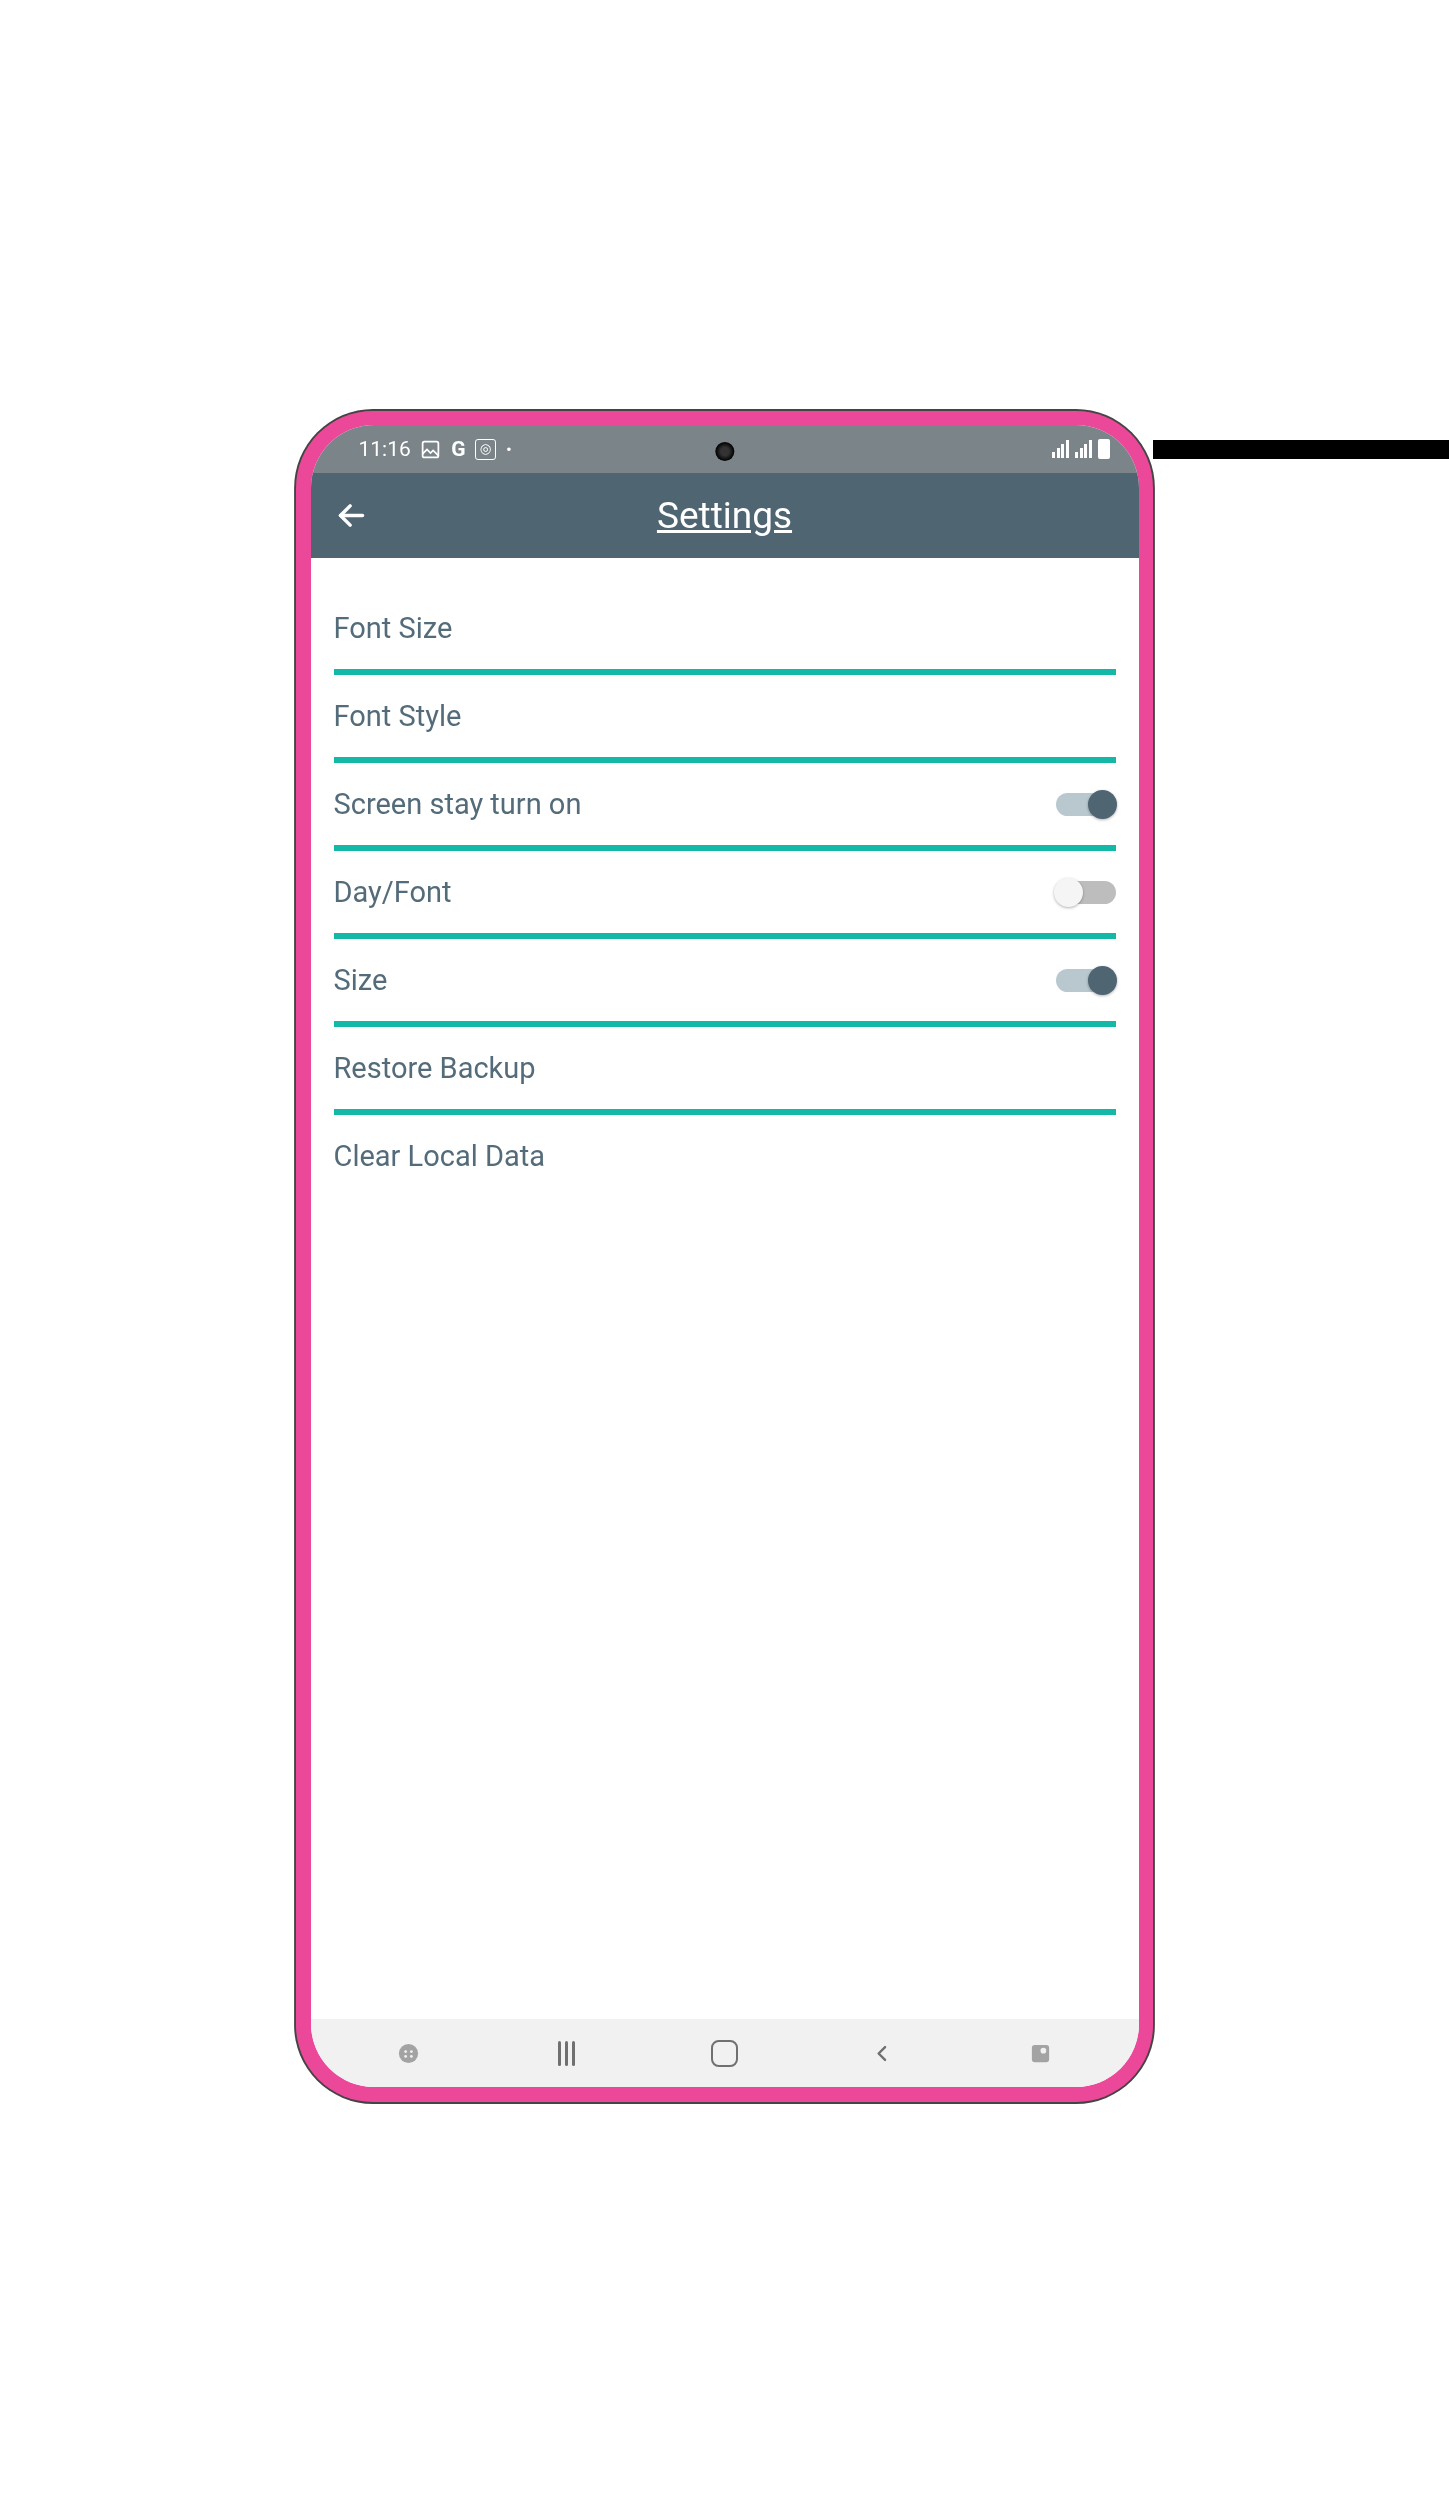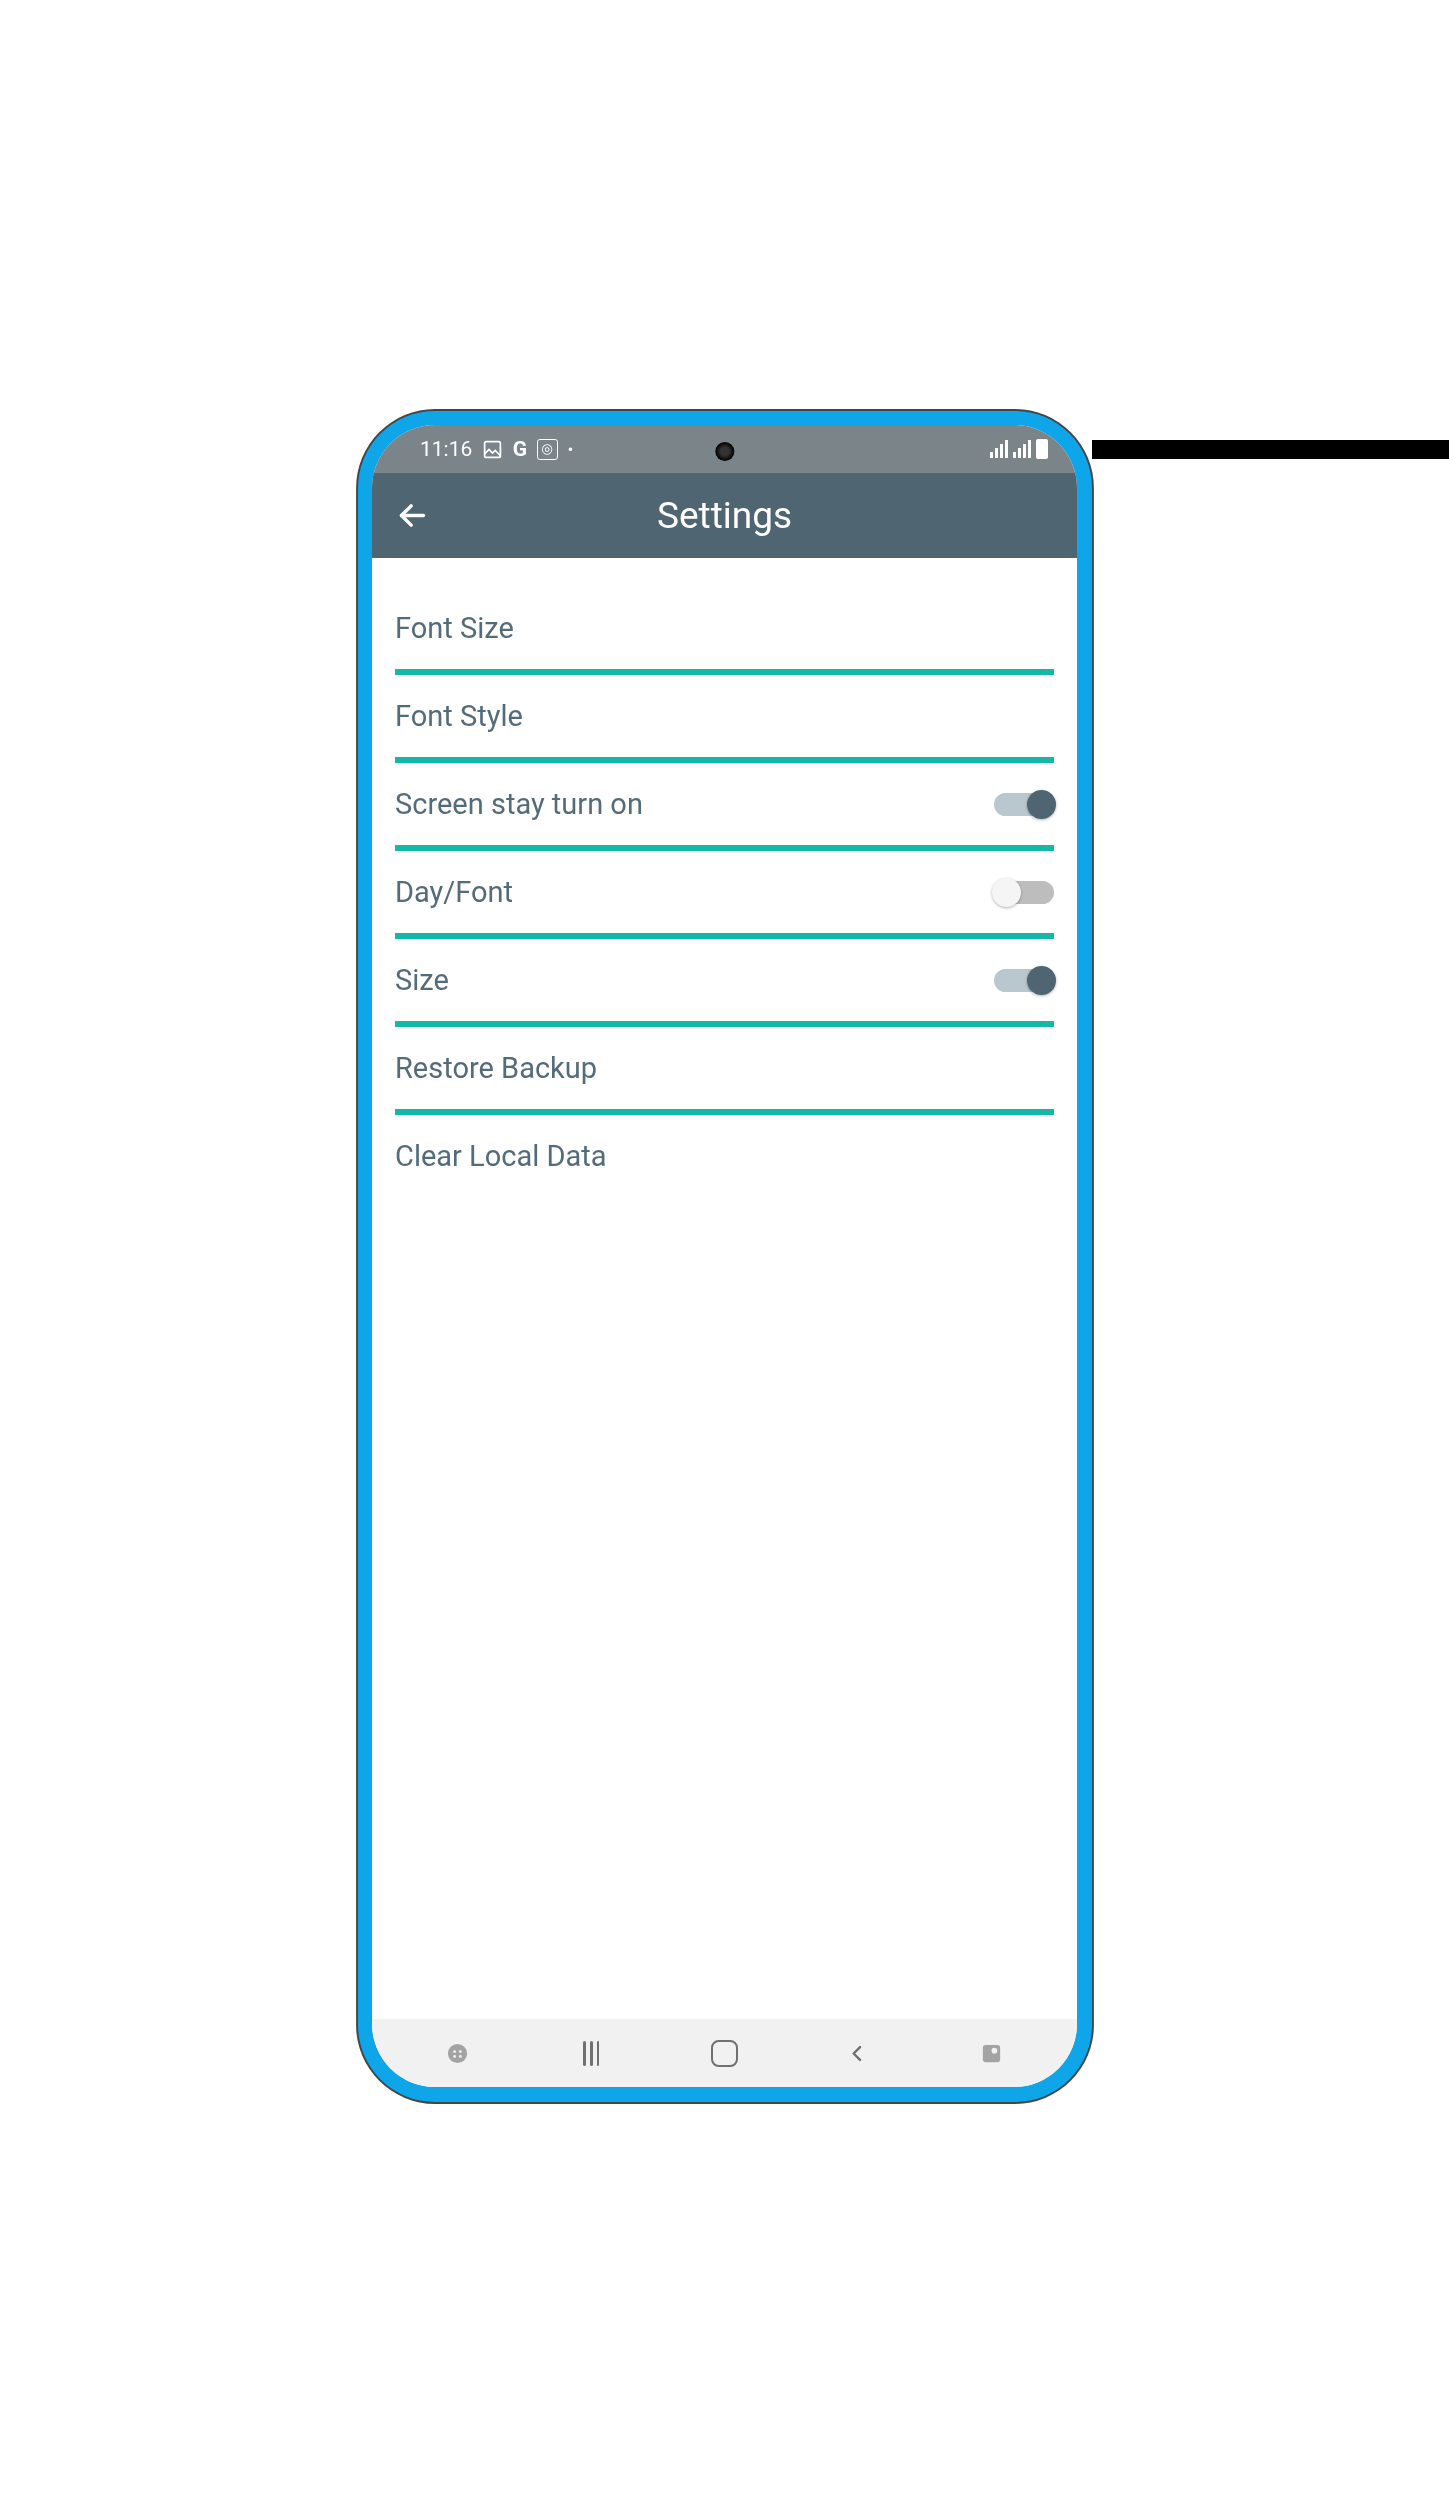--- a/index.html
+++ b/index.html
@@ -6,23 +6,23 @@
     body {
       width: 1449px;
       height: 2512px;
       background: #ffffff;
       font-family: -apple-system, BlinkMacSystemFont, "Segoe UI", Roboto, sans-serif;
       display: flex;
       align-items: center;
       justify-content: center;
     }
     .phone {
-      width: 734px;
+      width: 857px;
       height: 1691px;
-      background: #0ea5e9;
+      background: #ec4899;
       border-radius: 77px;
       padding: 14.5px;
       position: relative;
       box-shadow: 0 0 0 1.9px #444;
     }
     .phone::before {
       content: '';
       position: absolute;
       top: 31px;
       left: 50%;
@@ -106,21 +106,21 @@
       position: absolute;
       left: 21px;
       width: 39px;
       height: 39px;
       display: flex;
       align-items: center;
       justify-content: center;
       cursor: pointer;
     }
     .back-arrow svg { width: 33px; height: 33px; }
-    .header-title { font-size: 37px; font-weight: 400; }
+    .header-title { font-size: 37px; font-weight: 400; text-decoration: underline; }
     .content {
       flex: 1;
       background: #fff;
       padding: 29px 23px 0 23px;
       overflow-y: auto;
     }
     .setting-item {
       display: flex;
       align-items: center;
       justify-content: space-between;

